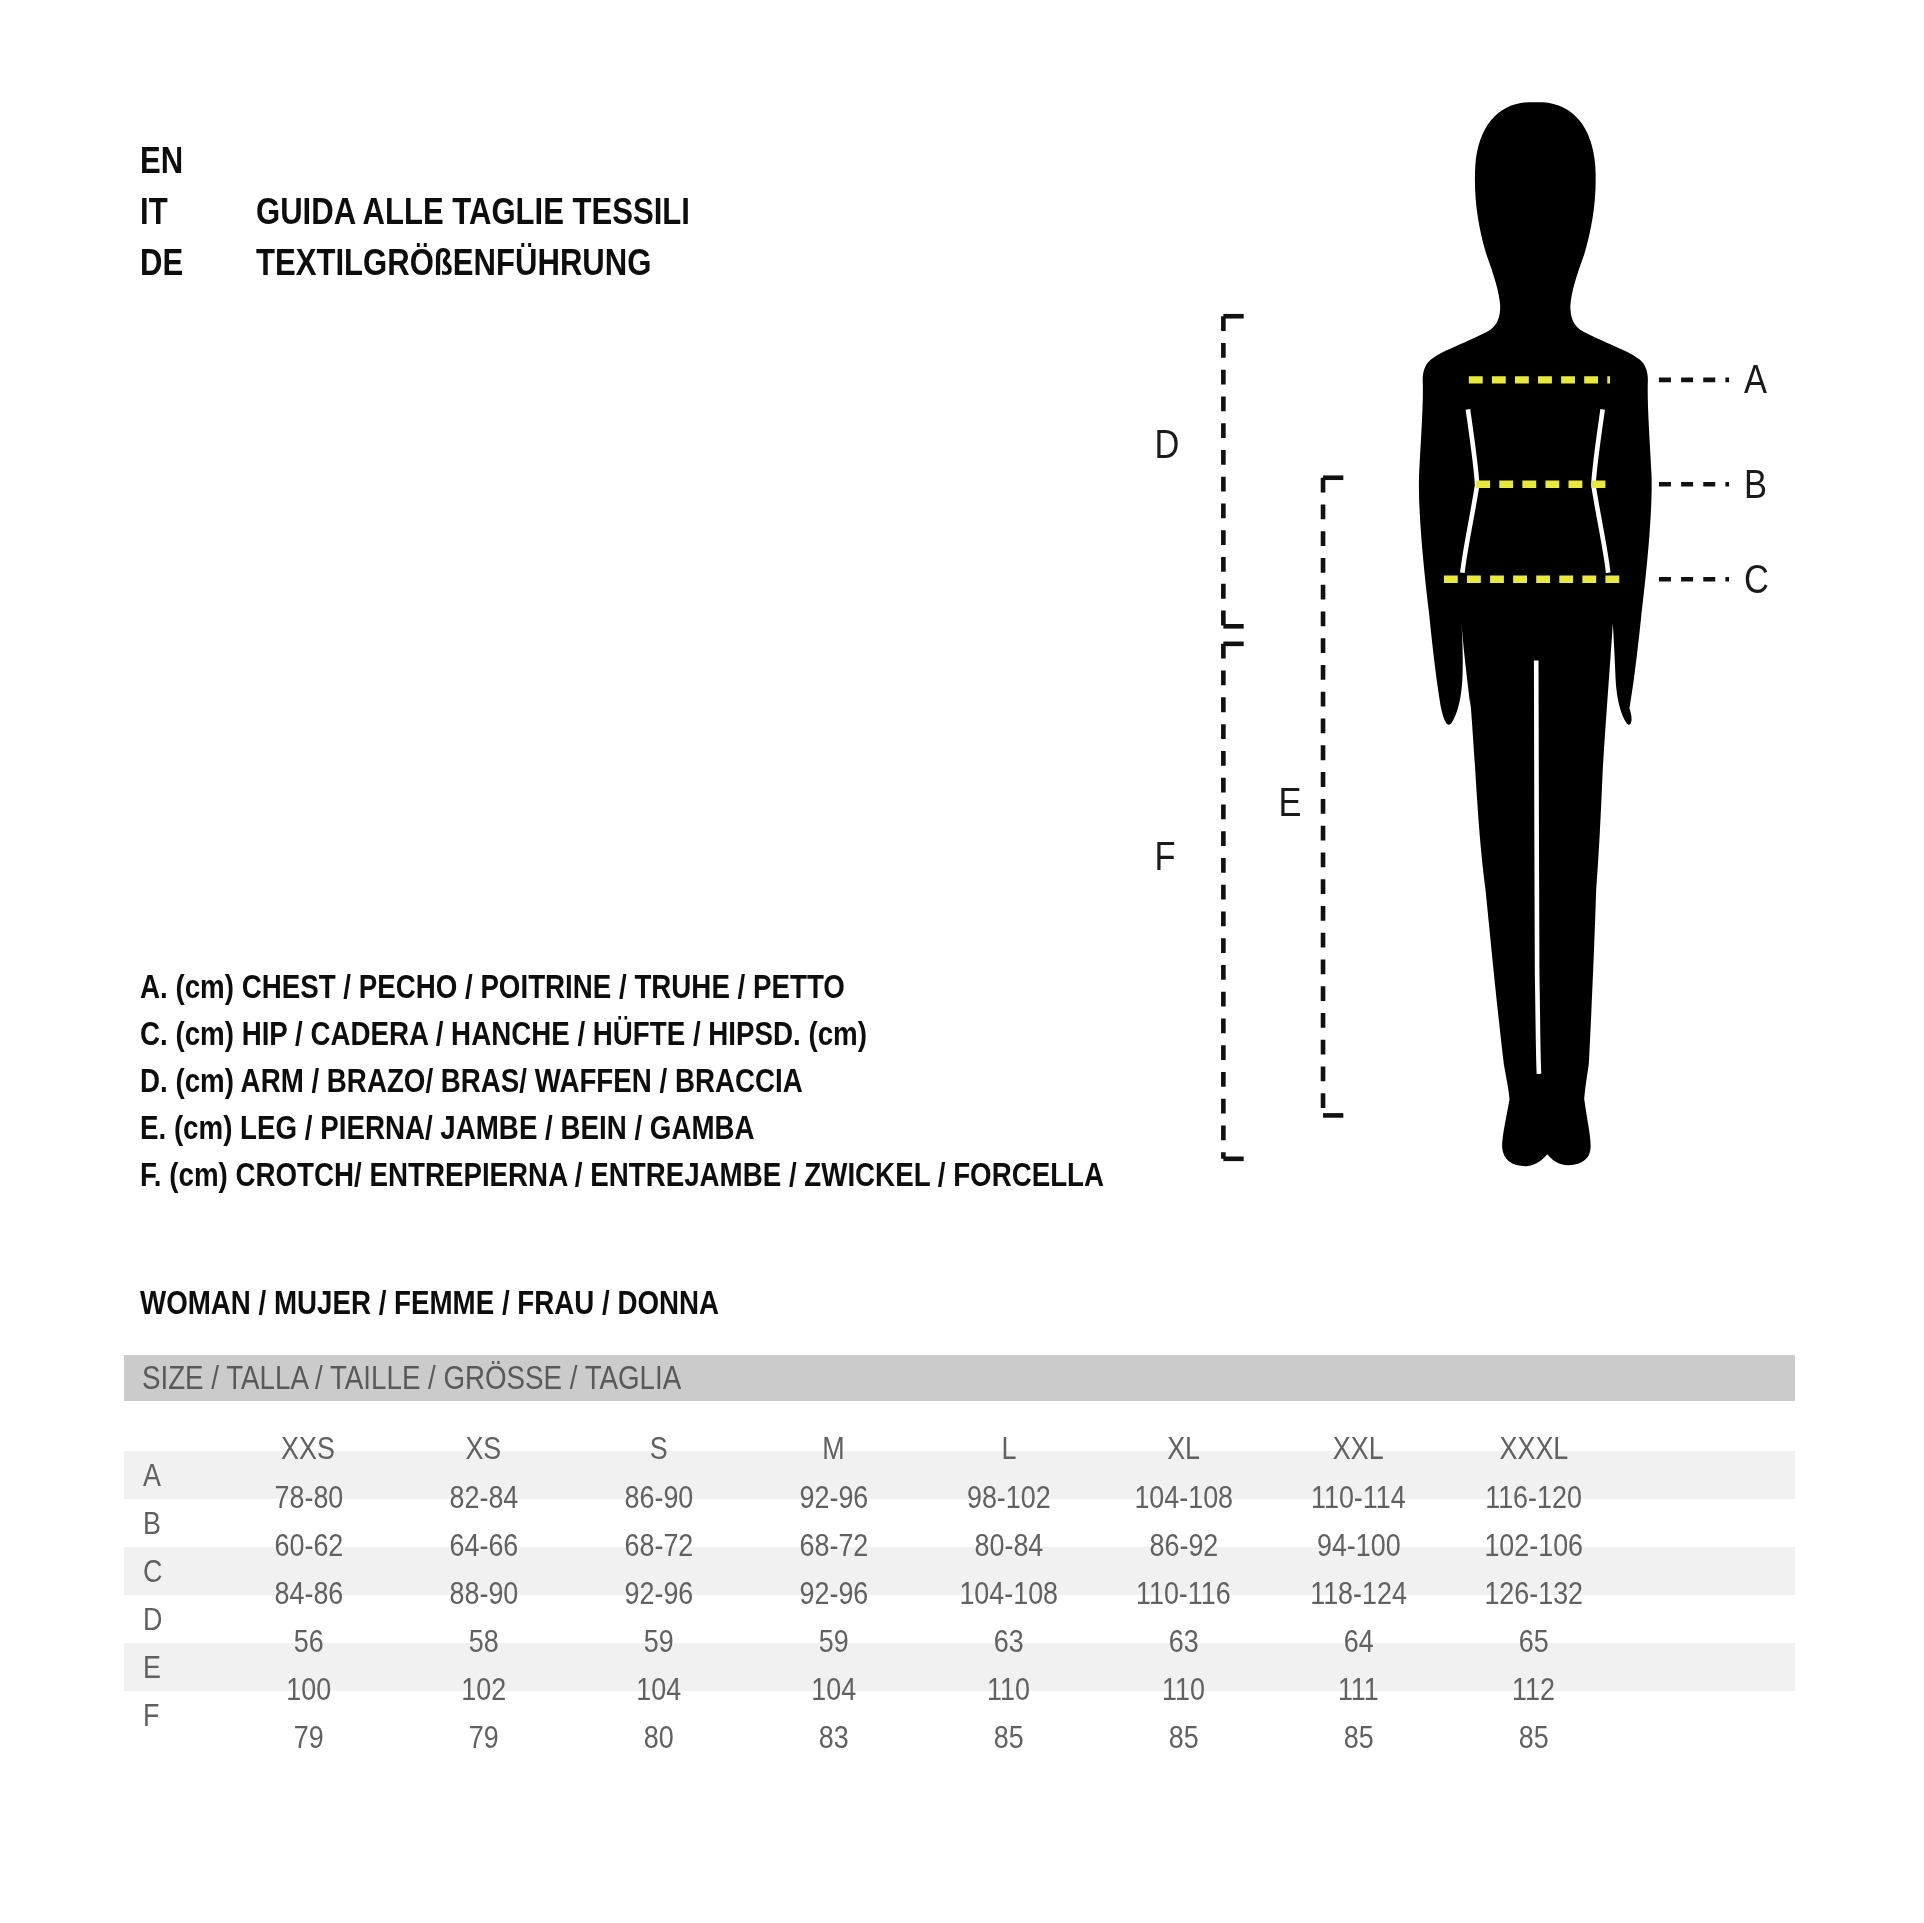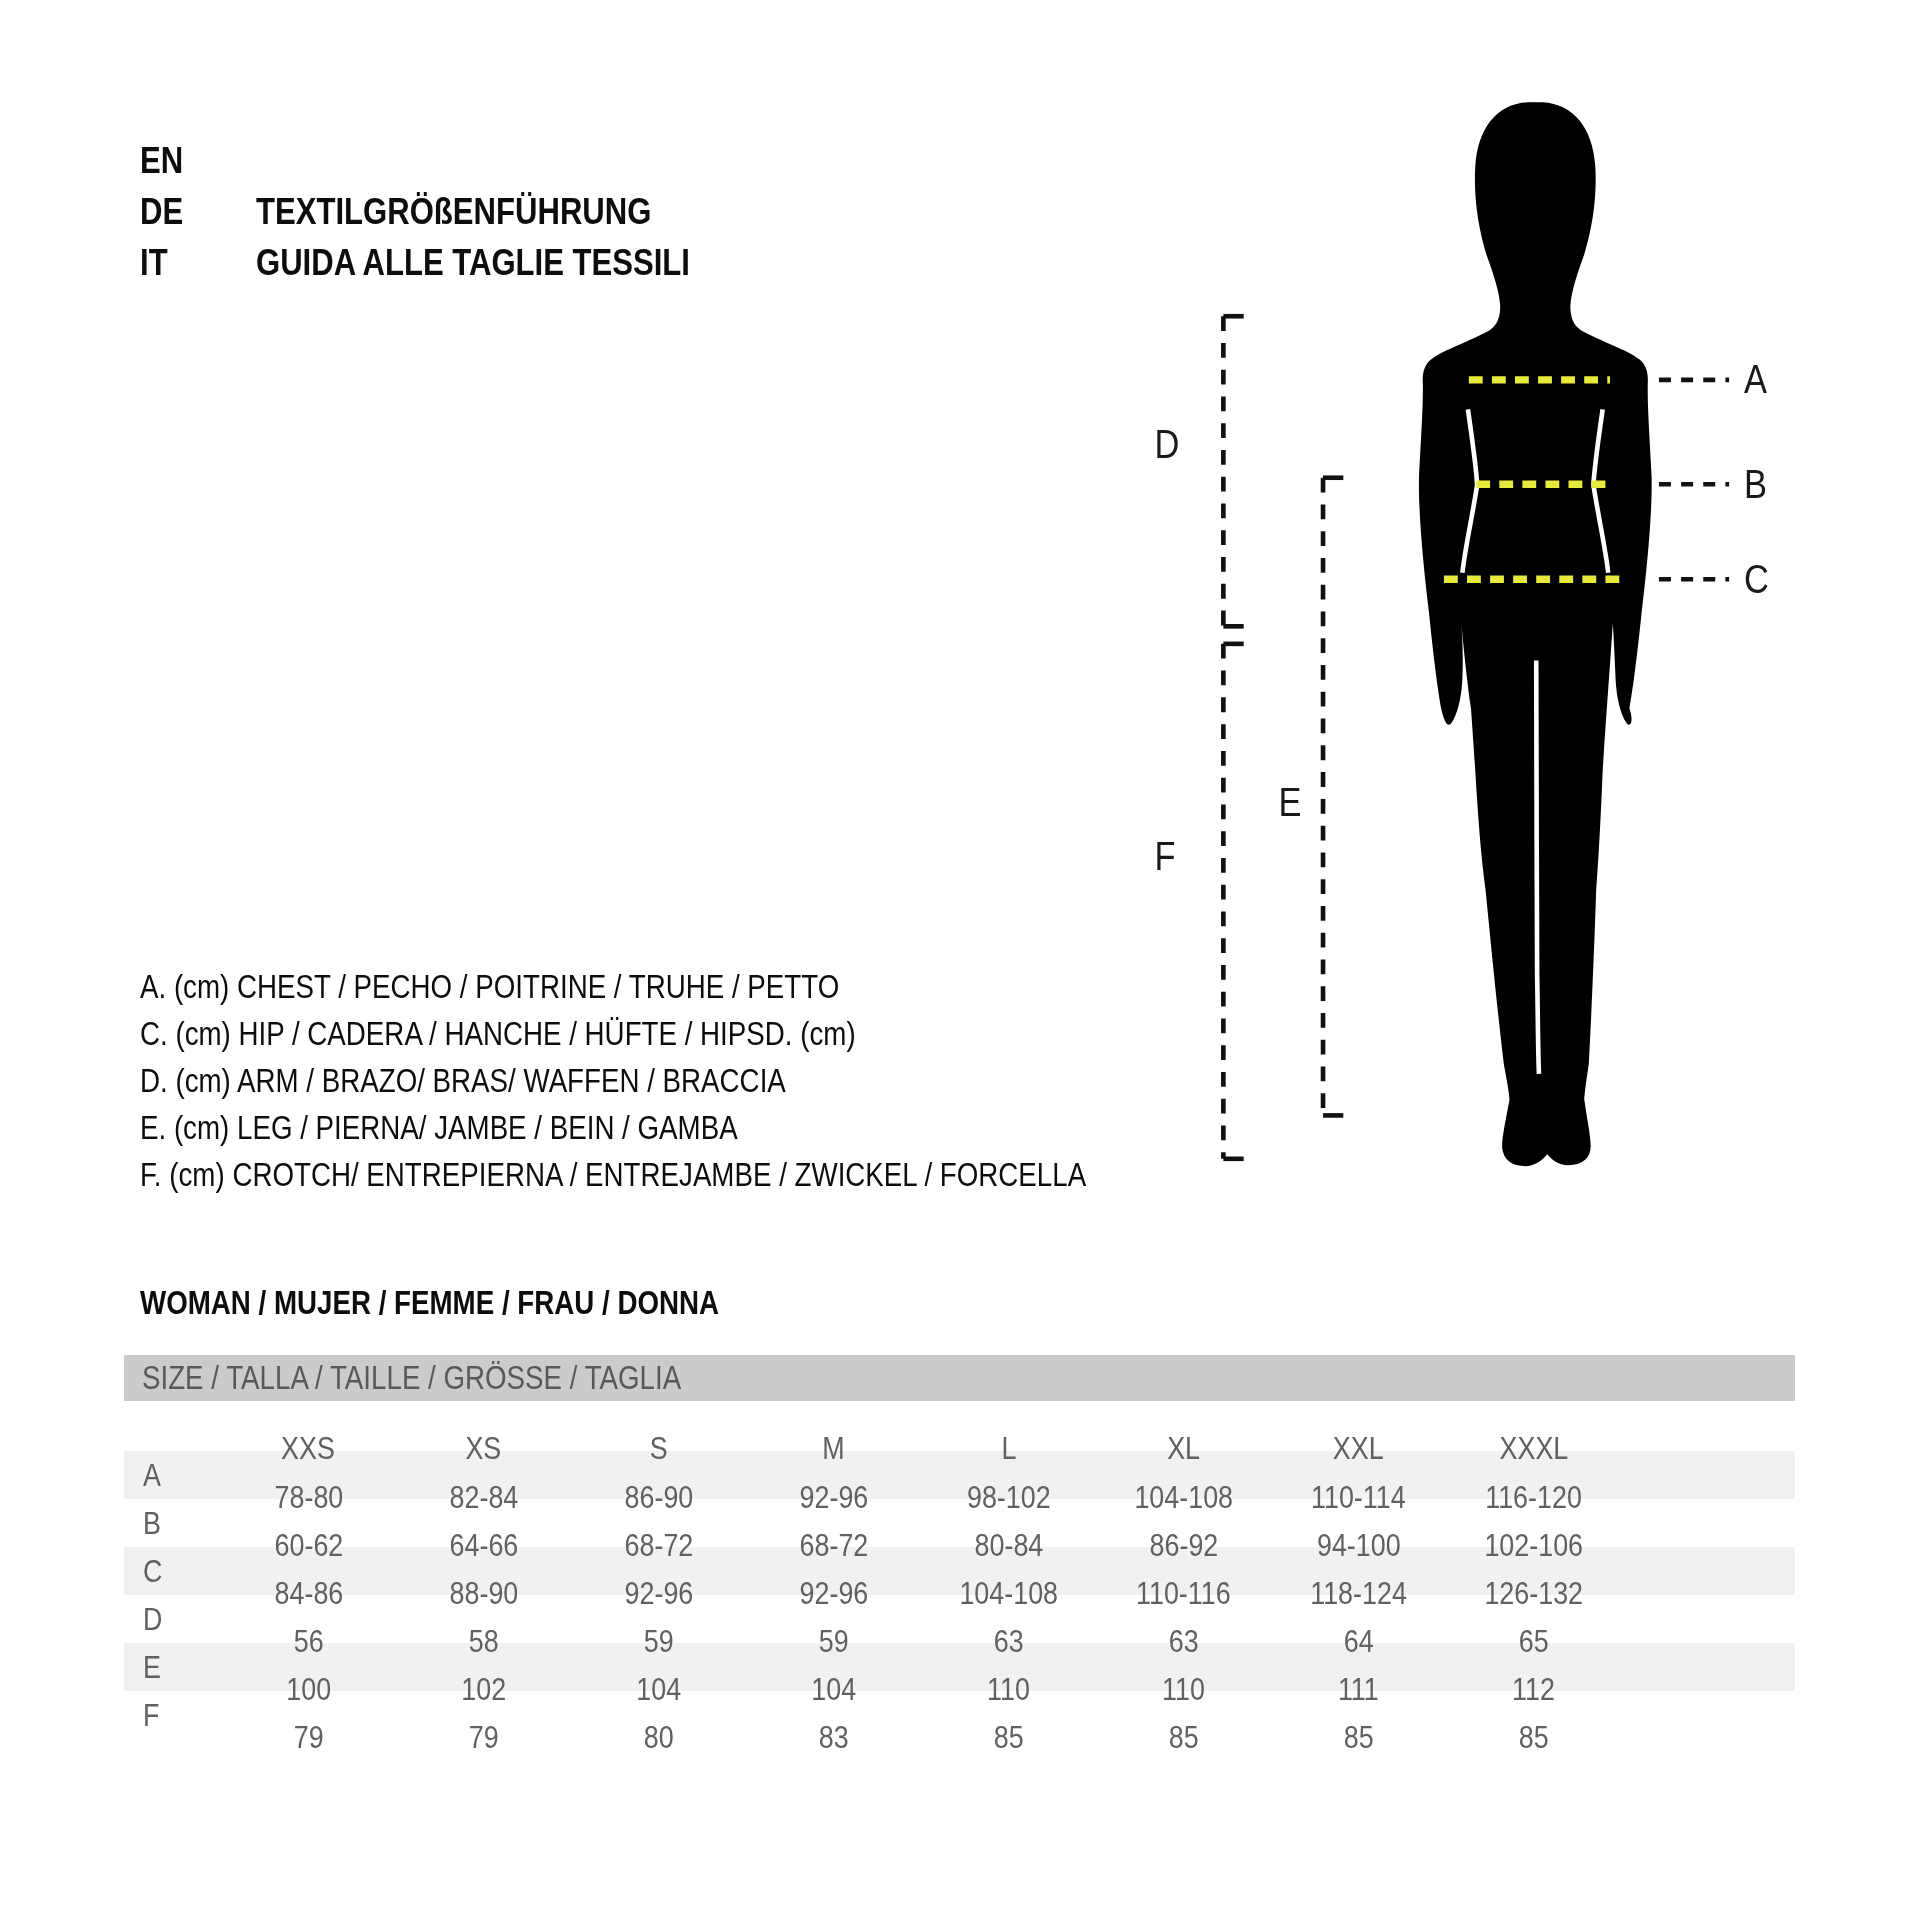--- a/index.html
+++ b/index.html
@@ -11,21 +11,21 @@
   .cond { display:inline-block; transform:scaleX(0.84); transform-origin:left center; white-space:nowrap; }
   .cond-c { display:inline-block; transform:scaleX(0.84); transform-origin:center center; white-space:nowrap; }
 
   
   .lang-block { position:absolute; left:140px; top:135px; color:#0d0d0d; }
   .lang-row { height:51px; line-height:51px; font-size:37px; font-weight:bold; display:flex; }
   .lang-code { width:116px; }
 
   
   .legend-block { position:absolute; left:140px; top:963px; color:#0d0d0d; }
-  .legend-row { height:47px; line-height:47px; font-size:33px; font-weight:normal; }
+  .legend-row { height:47px; line-height:47px; font-size:33px; font-weight:bold; }
 
   
   .gender-line { position:absolute; left:140px; top:1280px; height:46px; line-height:46px;
                  font-size:33px; font-weight:bold; color:#0d0d0d; }
 
   
   .figure-svg { position:absolute; left:1144px; top:88px; }
   .measure-letter { position:absolute; font-size:41px; color:#1a1a1a; font-weight:normal; }
   .ml-right { transform:translateY(-50%); }
   .ml-free  { transform:translate(-50%,-50%); }
@@ -44,26 +44,26 @@
 </head>
 <body>
 
 <div class="page">
 
   <div class="lang-block">
     <div class="lang-row">
       <span class="lang-code"><span class="cond">EN</span></span>
     </div>
     <div class="lang-row">
+      <span class="lang-code"><span class="cond">IT</span></span>
+      <span><span class="cond">GUIDA ALLE TAGLIE TESSILI</span></span>
+    </div>
+    <div class="lang-row">
       <span class="lang-code"><span class="cond">DE</span></span>
       <span><span class="cond">TEXTILGRÖßENFÜHRUNG</span></span>
-    </div>
-    <div class="lang-row">
-      <span class="lang-code"><span class="cond">IT</span></span>
-      <span><span class="cond">GUIDA ALLE TAGLIE TESSILI</span></span>
     </div>
   </div>
 
   <svg class="figure-svg" width="646" height="1108" viewBox="0 0 700 1200">
 
     <path fill="#000000" d="
       M416,15
       C383,17 362,42 359,84
       C357,118 362,150 371,180
       C379,202 385,220 386,236

